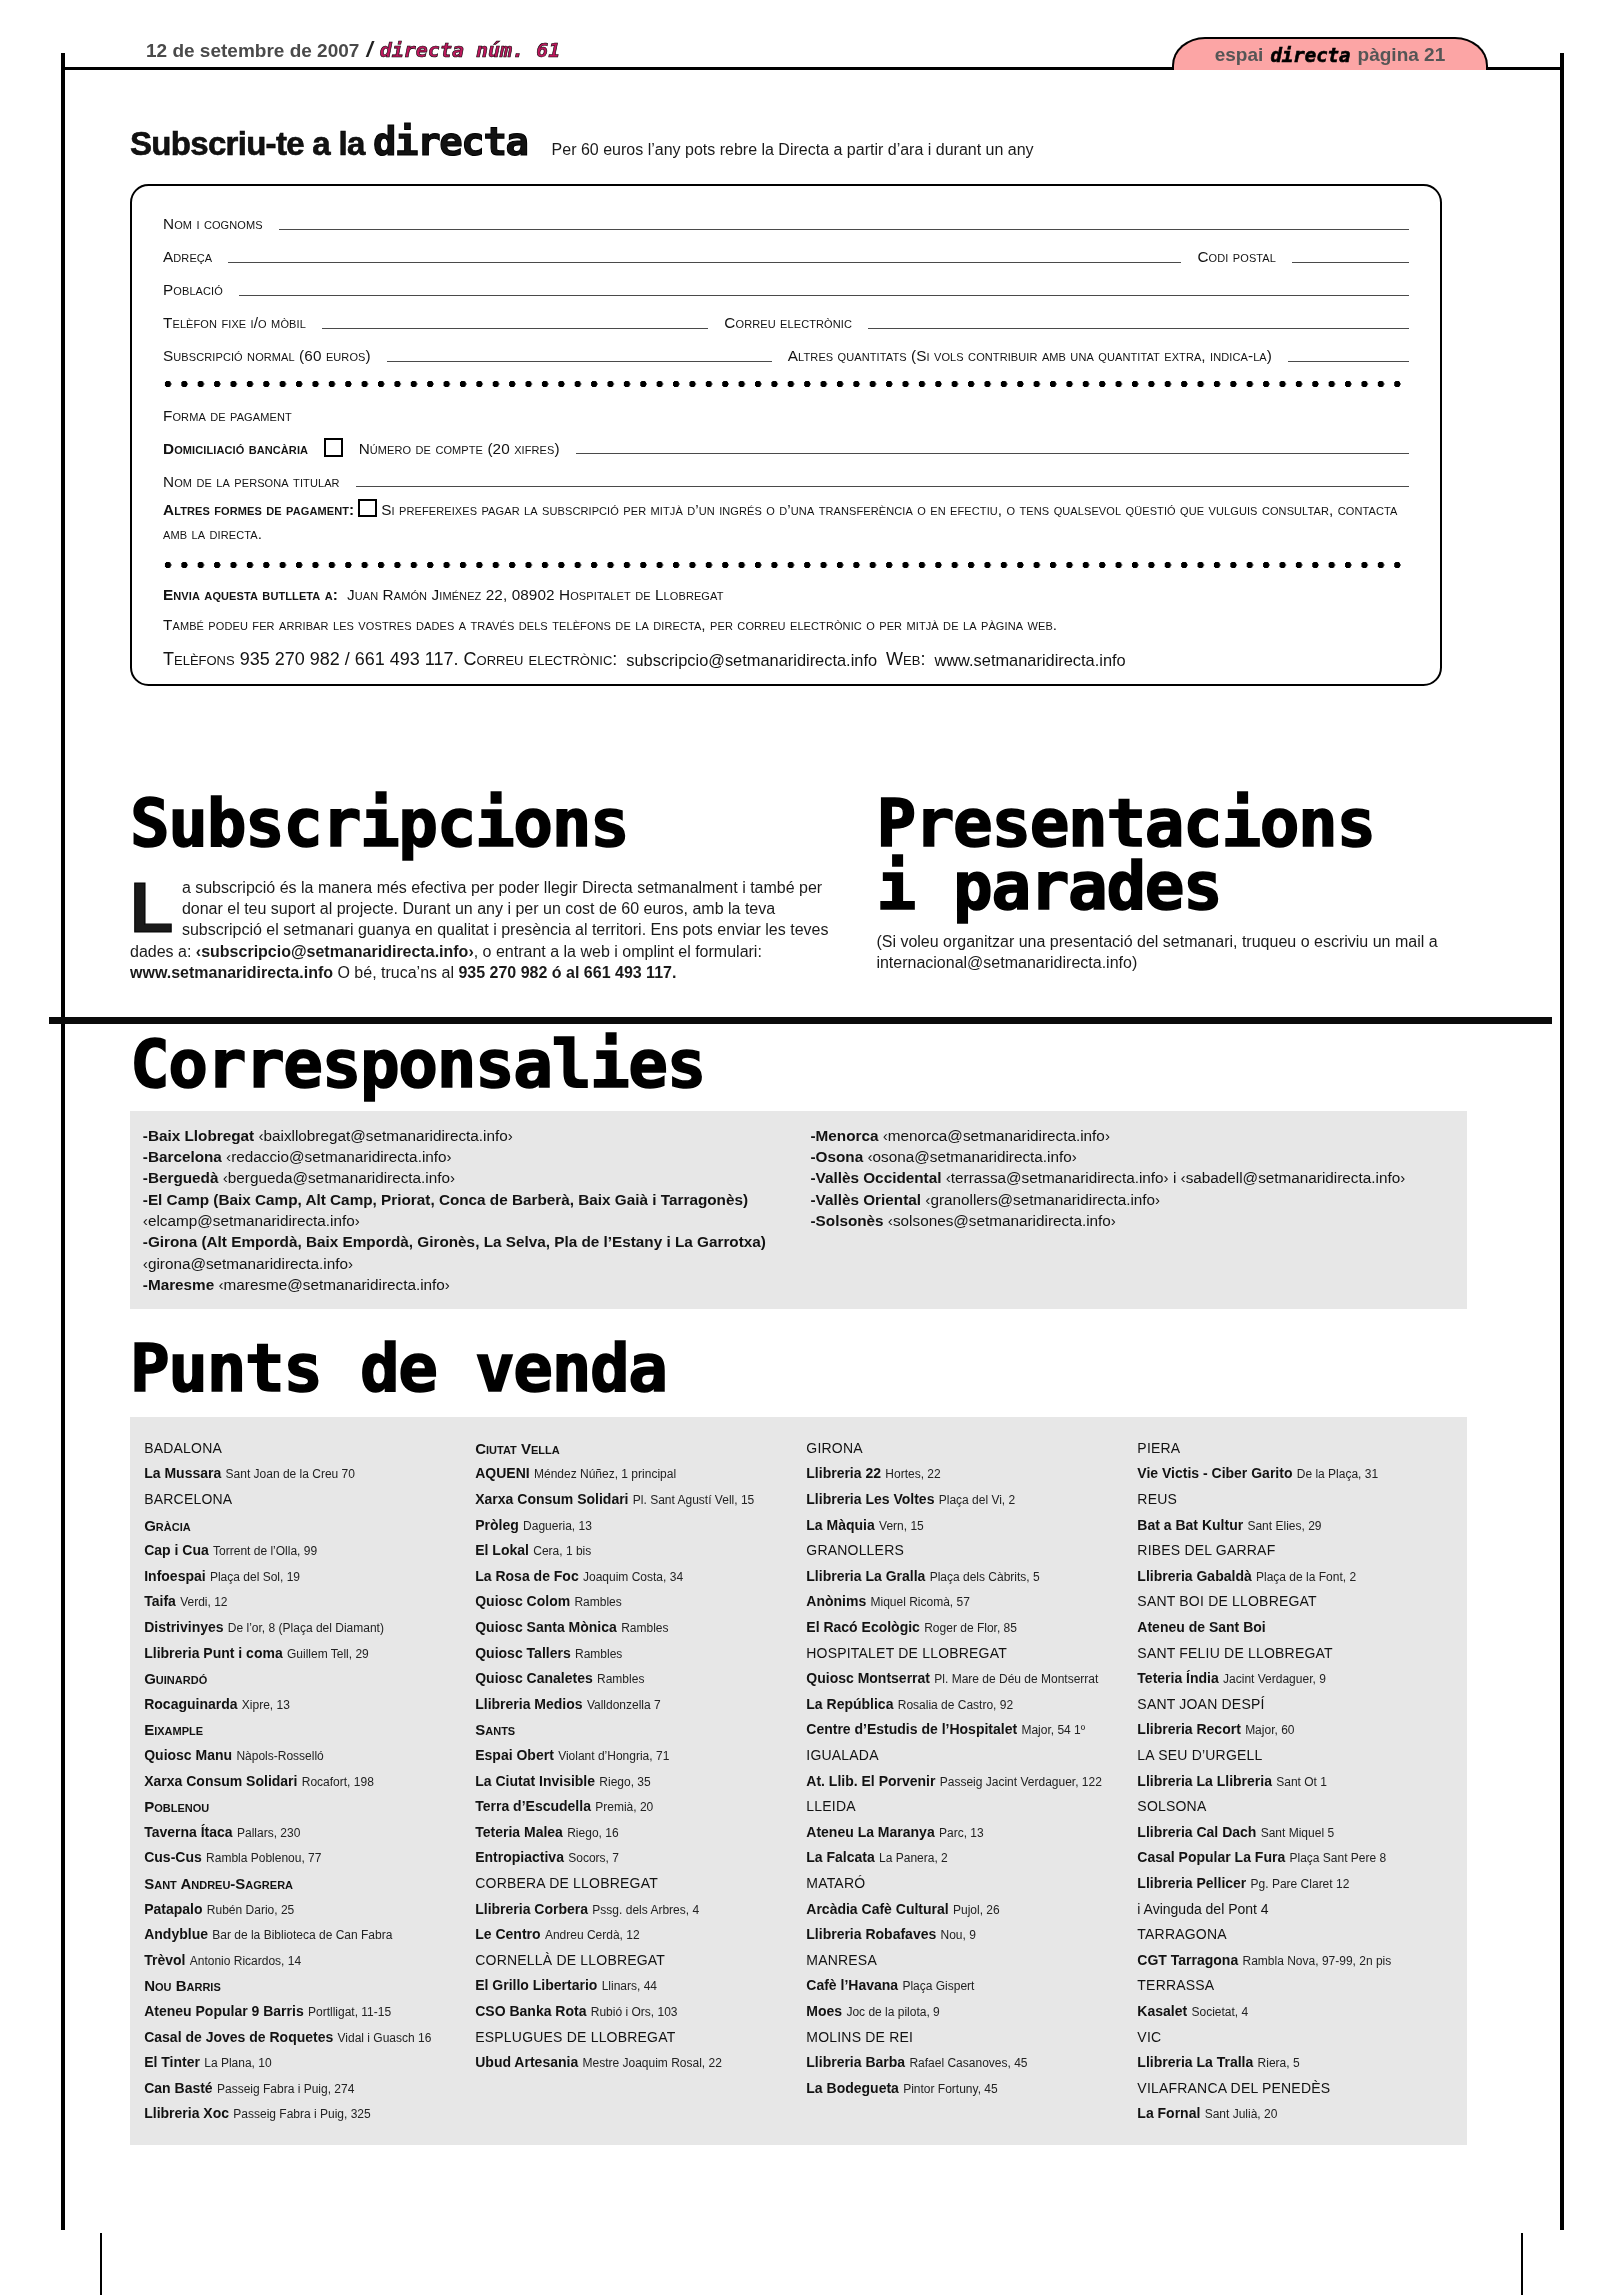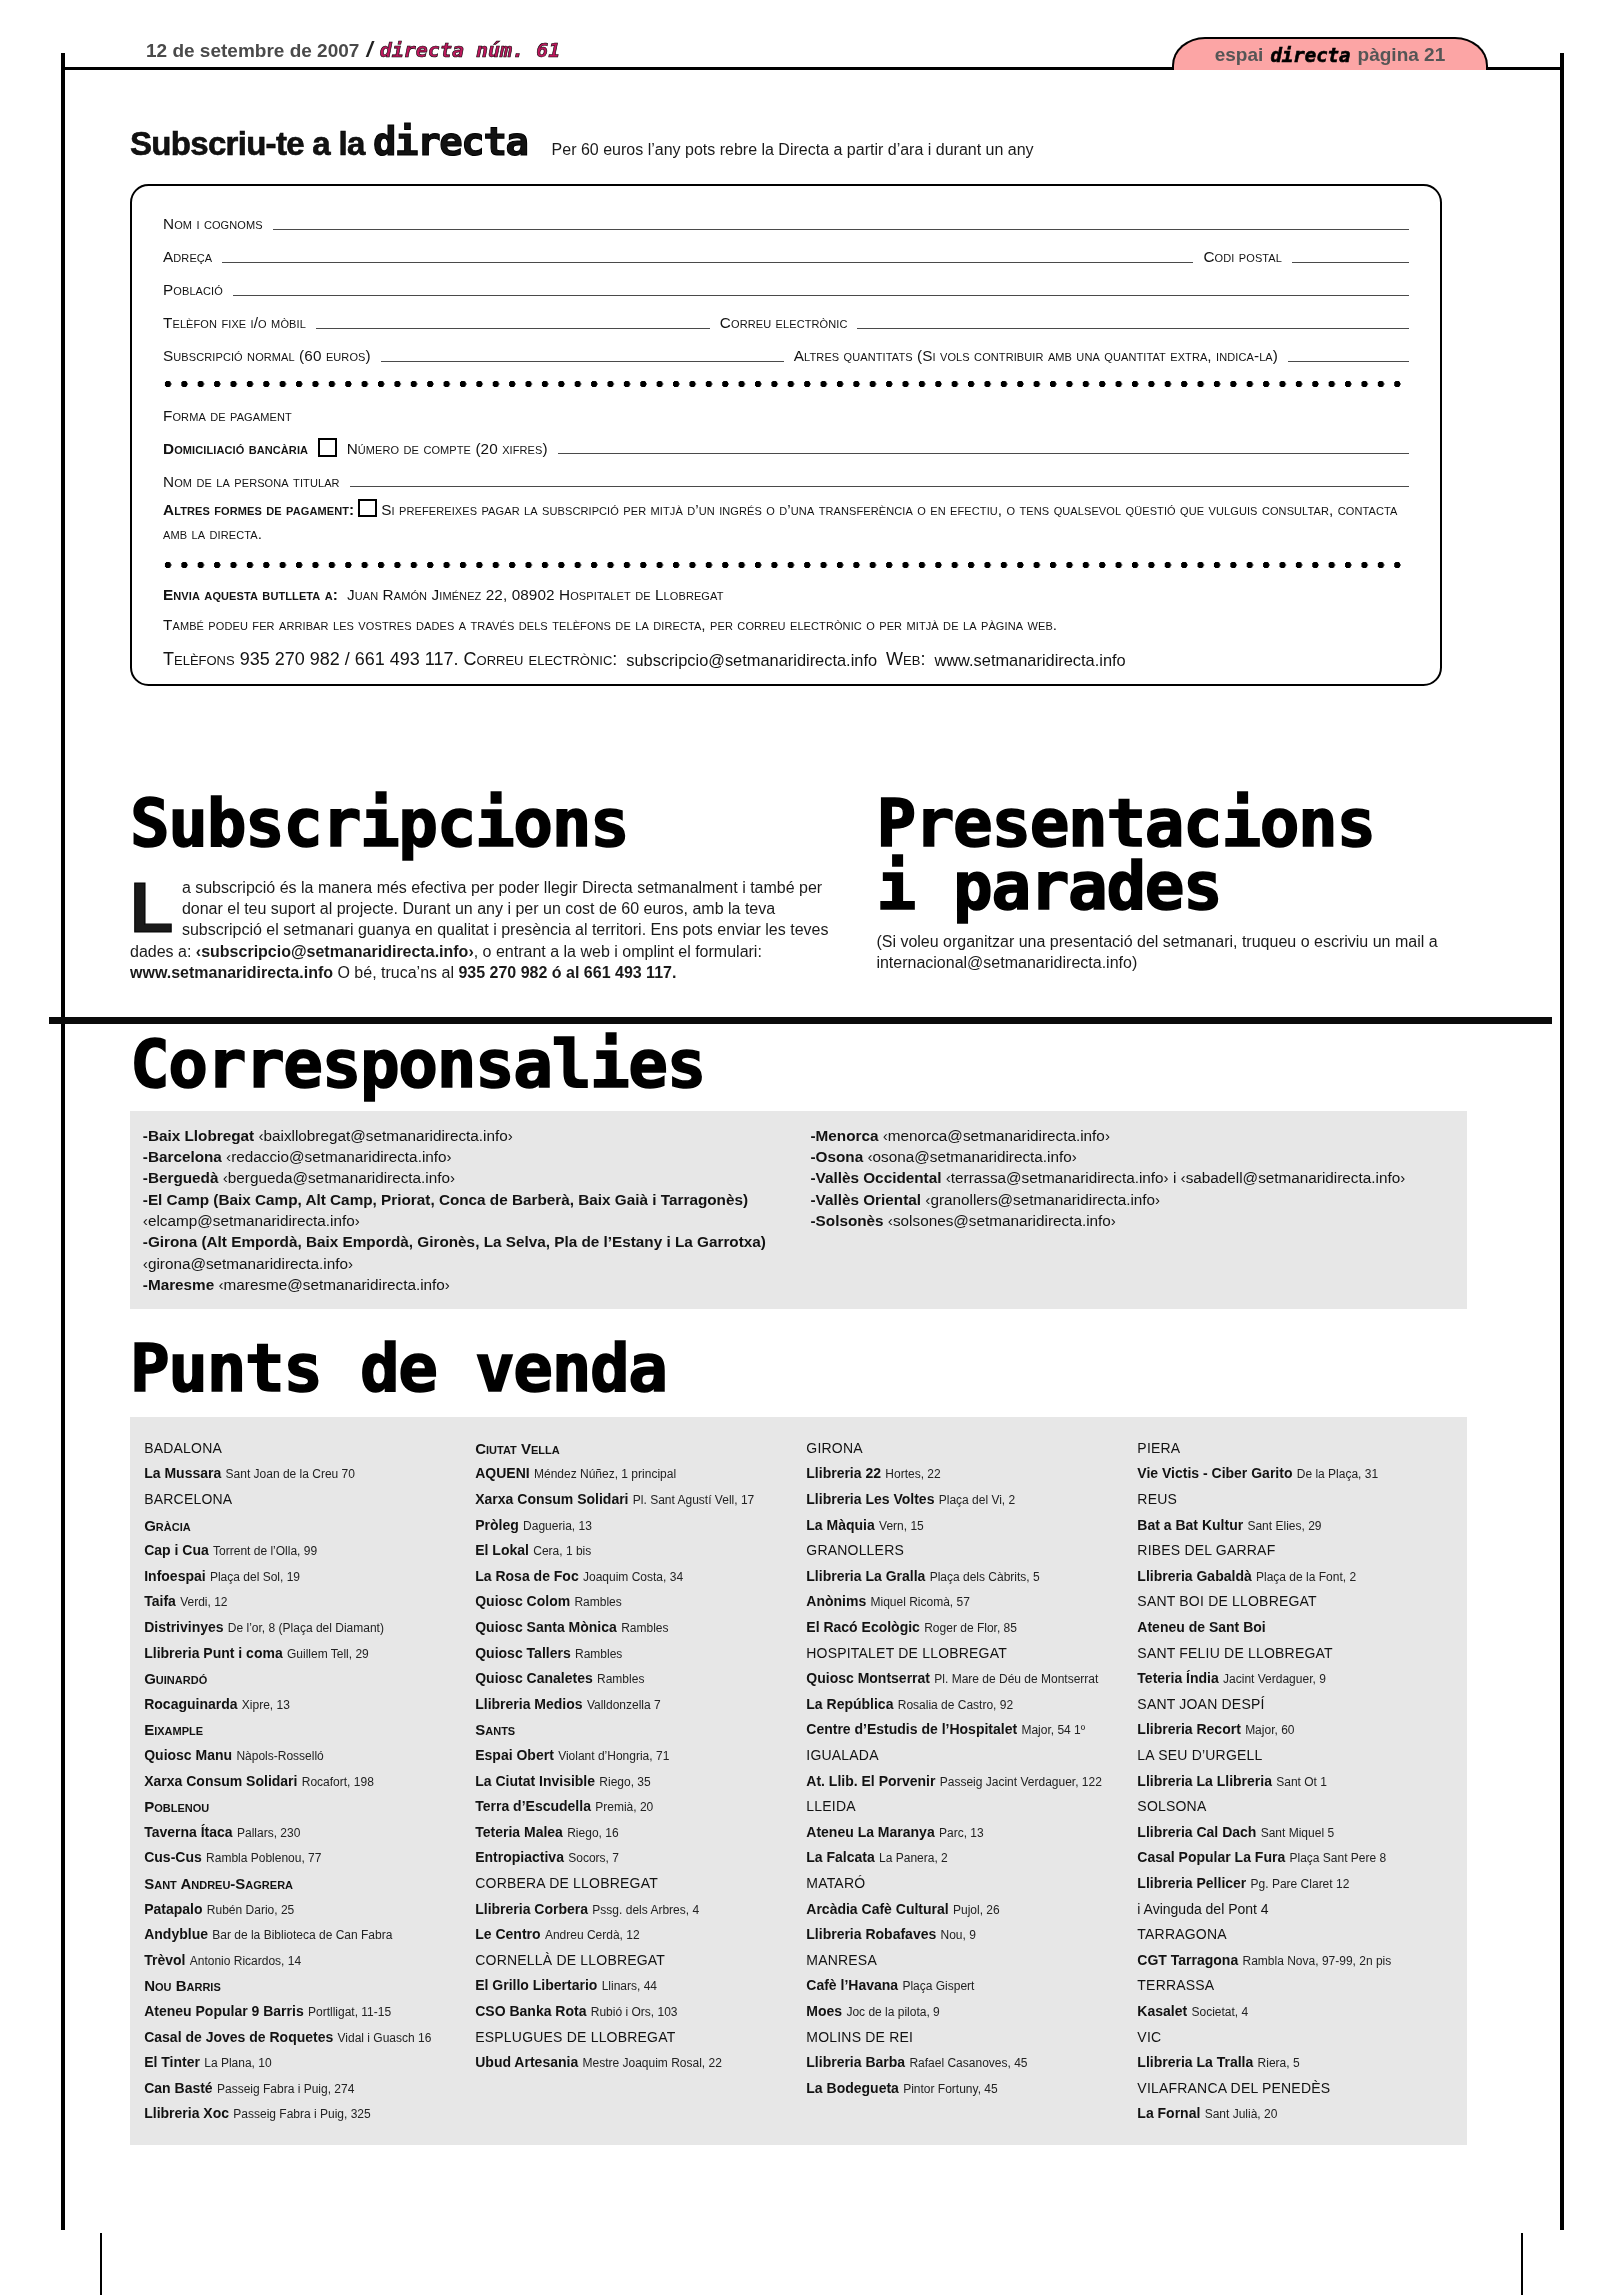--- a/index.html
+++ b/index.html
@@ -53,21 +53,21 @@
   .form-box {
     margin-top:20px; width:1312px;
     border:2.8px solid #000; border-radius:18.5px;
     padding:14.2px 31px 14.2px 31px;
   }
   .sc { font-variant:small-caps; font-size:15.3px; letter-spacing:0.1px; }
   .sc-lg { font-variant:small-caps; font-size:18px; }
   .plain-lg { font-size:16.4px; }
   .b { font-weight:bold; }
   .flabel { font-variant:small-caps; font-size:15.3px; letter-spacing:0.1px; white-space:nowrap; }
-  .frow { display:flex; align-items:flex-end; gap:10px; height:33px; }
+  .frow { display:flex; align-items:flex-end; gap:16px; height:33px; }
   .fline { flex:1; border-bottom:1.4px solid #4a4a4a; height:1.4px; margin-bottom:3.6px; }
   .fline.w165 { flex:none; width:117px; }
   .fline.w170 { flex:none; width:121px; }
   .fline.f14 { flex:1.4; }
   .fcheck {
     display:inline-block; width:18.5px; height:18.5px; border:2.1px solid #000; background:#fff;
     flex:none; margin-bottom:1.4px; vertical-align:-3.6px;
   }
   .dots {
     height:10px; margin:14.2px 0 10px 0;
@@ -399,21 +399,21 @@
 
         <div class="pv-item hood">
           <span class="pv-name">Ciutat Vella</span>
         </div>
 
         <div class="pv-item venue">
           <span class="pv-name">AQUENI</span><span class="pv-addr">Méndez Núñez, 1 principal</span>
         </div>
 
         <div class="pv-item venue">
-          <span class="pv-name">Xarxa Consum Solidari</span><span class="pv-addr">Pl. Sant Agustí Vell, 17</span>
+          <span class="pv-name">Xarxa Consum Solidari</span><span class="pv-addr">Pl. Sant Agustí Vell, 15</span>
         </div>
 
         <div class="pv-item venue">
           <span class="pv-name">Pròleg</span><span class="pv-addr">Dagueria, 13</span>
         </div>
 
         <div class="pv-item venue">
           <span class="pv-name">El Lokal</span><span class="pv-addr">Cera, 1 bis</span>
         </div>
 

